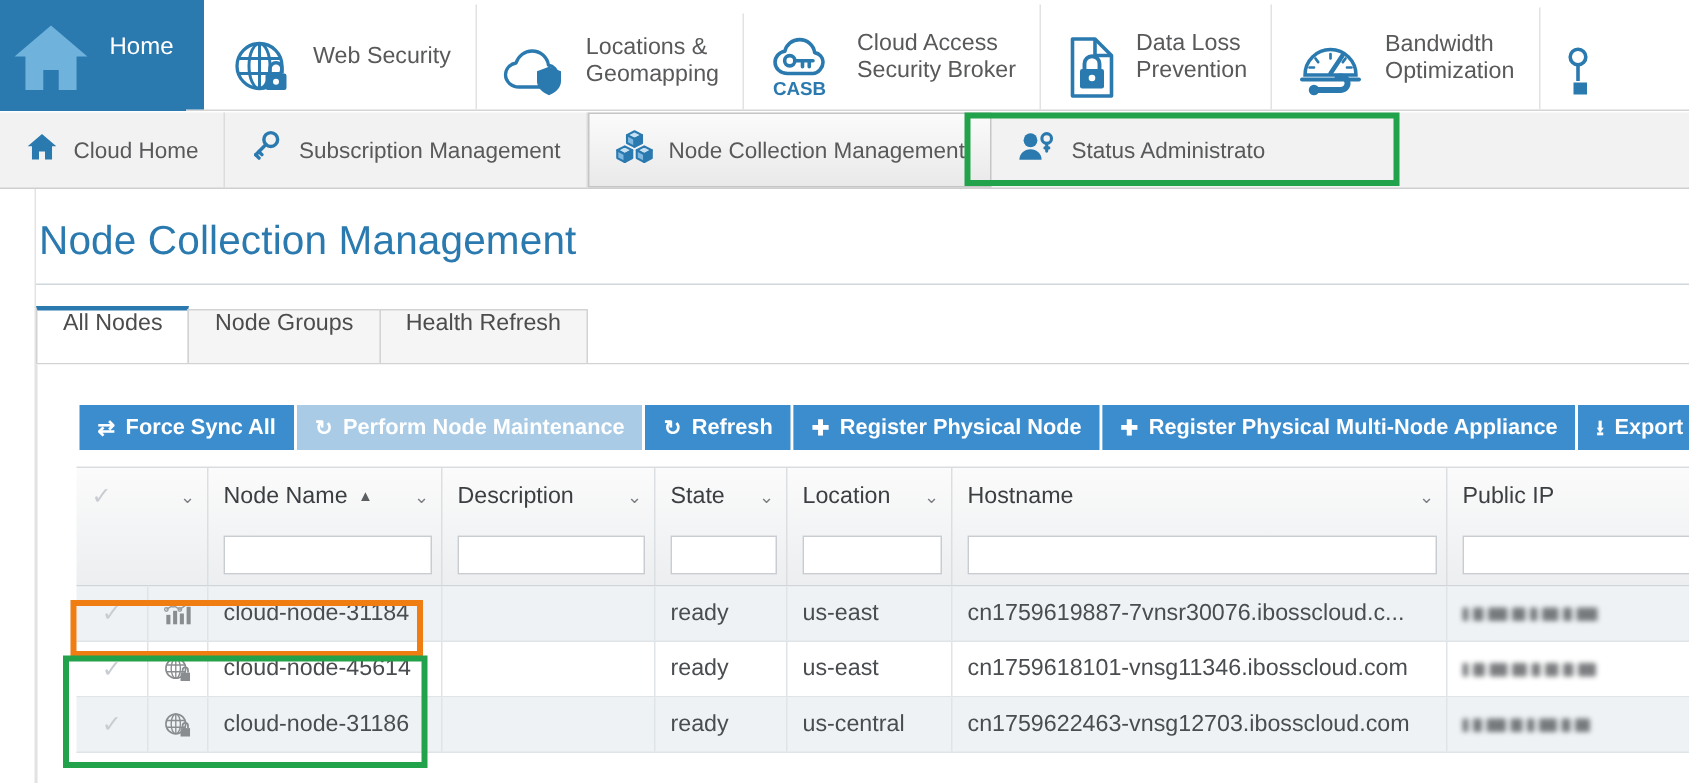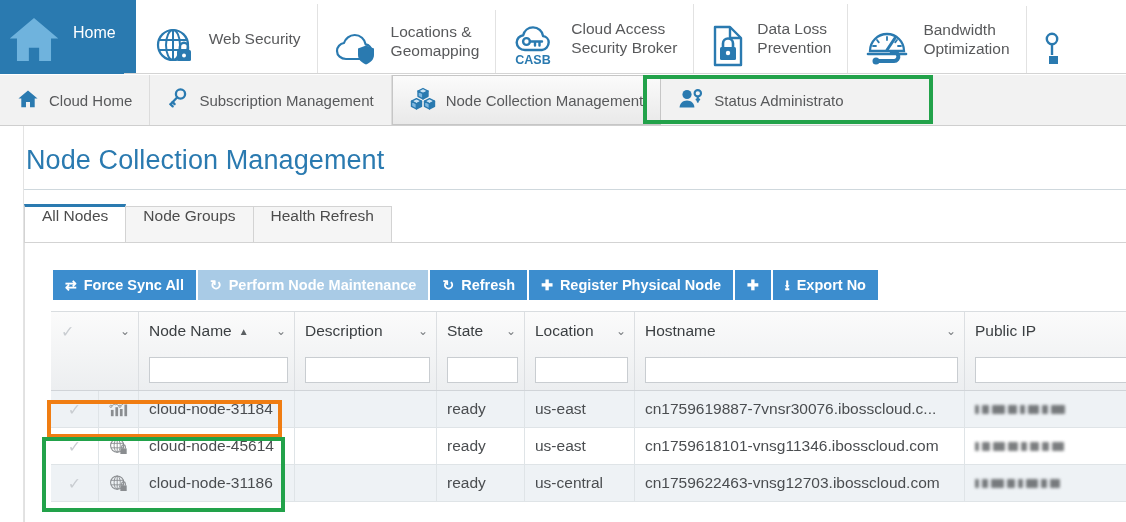--- a/index.html
+++ b/index.html
@@ -435,20 +435,21 @@
           <span>Refresh</span>
         </button>
 
         <button class="tb-btn">
           <span class="tb-ico">✚</span>
           <span>Register Physical Node</span>
         </button>
 
         <button class="tb-btn">
           <span class="tb-ico">✚</span>
+          <span>Register Physical Multi-Node Appliance</span>
         </button>
 
         <button class="tb-btn">
           <span class="tb-ico">⭳</span>
           <span>Export No</span>
         </button>
       </div>
 
       <div class="grid">
 

